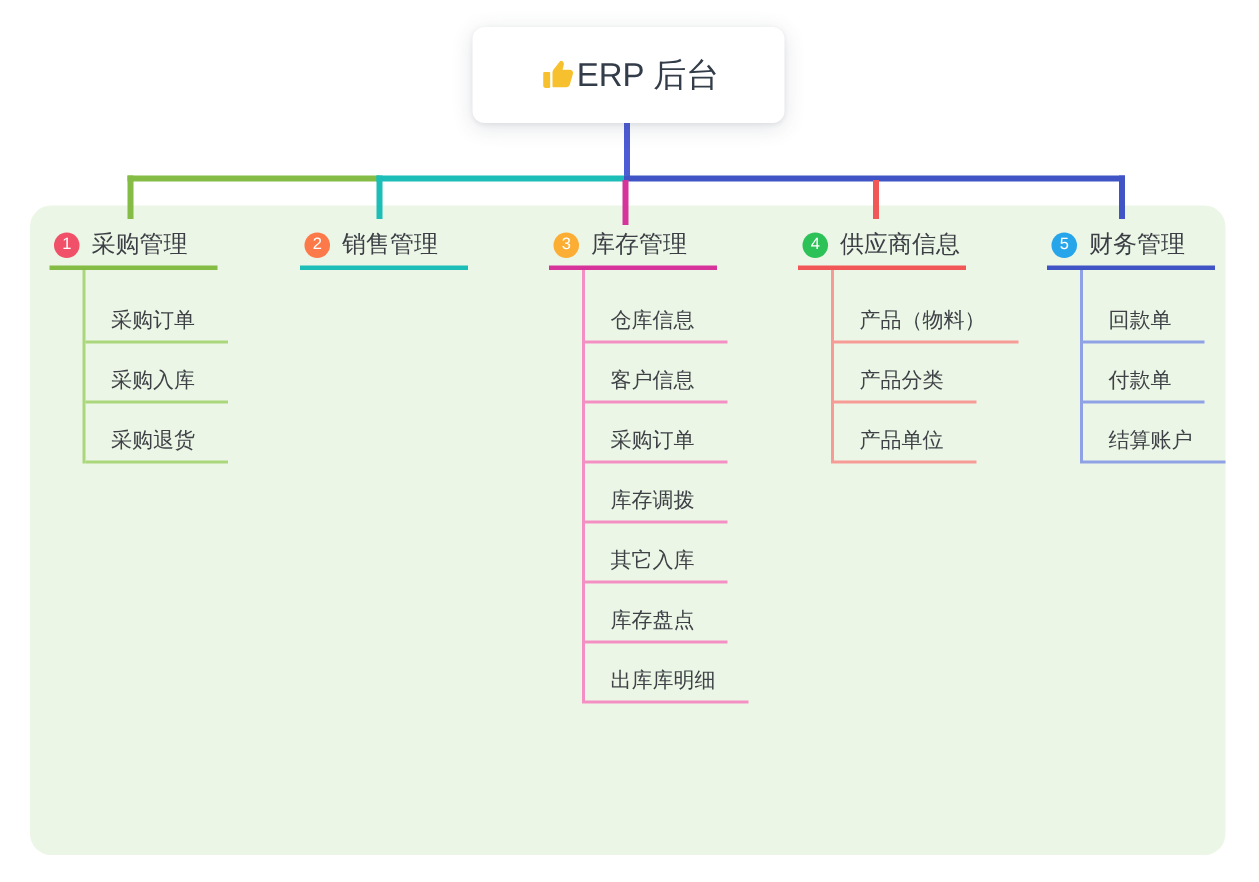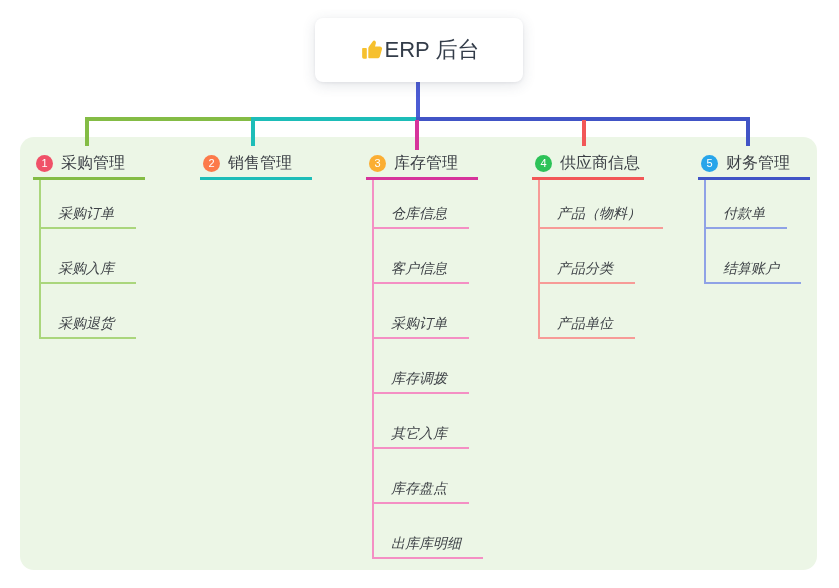--- a/index.html
+++ b/index.html
@@ -28,26 +28,25 @@
     height:30px; padding-left:3px; width:112px; box-sizing:border-box;
     border-bottom:3px solid var(--dark);
     font-size:16px; color:#3b3f45;
   }
   .badge {
     width:17px; height:17px; border-radius:50%; background:var(--badge);
     color:#ffffff; font-size:11px; line-height:17px; text-align:center;
     flex:0 0 auto;
   }
   .children {
-    list-style:none; margin:0 0 0 6px; padding:0;
+    list-style:none; margin:0 0 0 22px; padding:0;
     border-left:2px solid var(--light);
-    font-style:italic;
   }
   .child {
-    height:55px; box-sizing:border-box;
+    height:40px; box-sizing:border-box;
     display:flex; align-items:flex-end;
     padding:0 22px 4px 17px; width:max-content;
     border-bottom:2px solid var(--light);
     font-size:14px; color:#3e4247; cursor:default;
   }
   .child:first-child { height:49px; }
 </style>
 </head>
 <body>
 
@@ -121,18 +120,19 @@
       <li class="child">产品单位</li>
     </ul>
   </div>
 
   <div class="branch b5" style="--dark: #4154c6; --light: #8fa2e6; --badge: #27a5ea;">
     <div class="branch-head">
       <span class="badge">5</span>
       <span>财务管理</span>
     </div>
     <ul class="children">
+      <li class="child">回款单</li>
       <li class="child">付款单</li>
       <li class="child">结算账户</li>
     </ul>
   </div>
 
 </div>
 
 </body></html>

